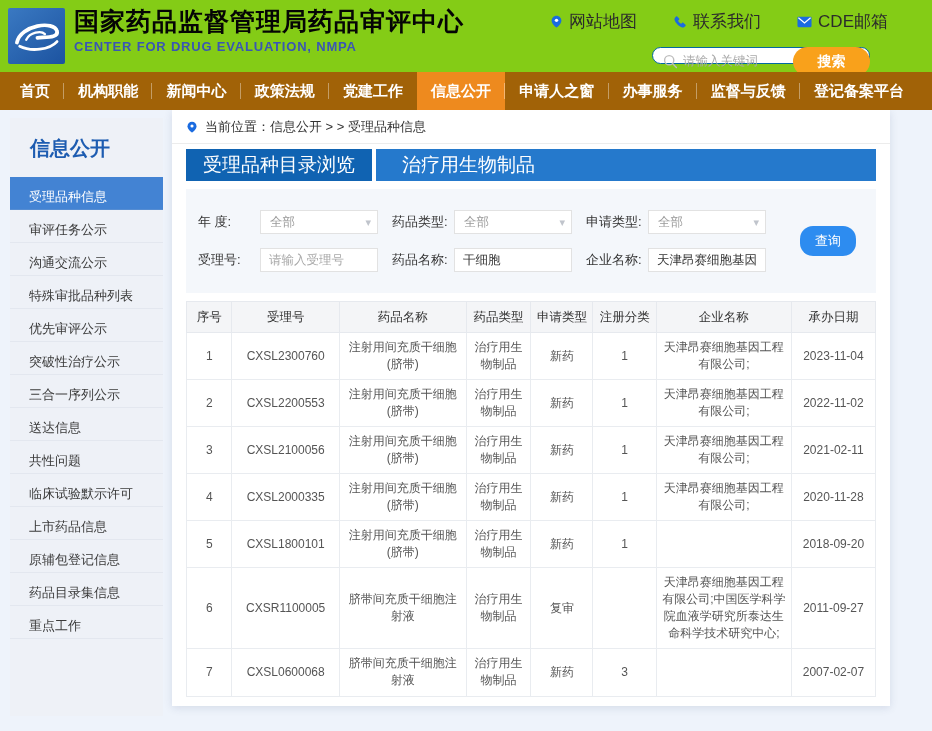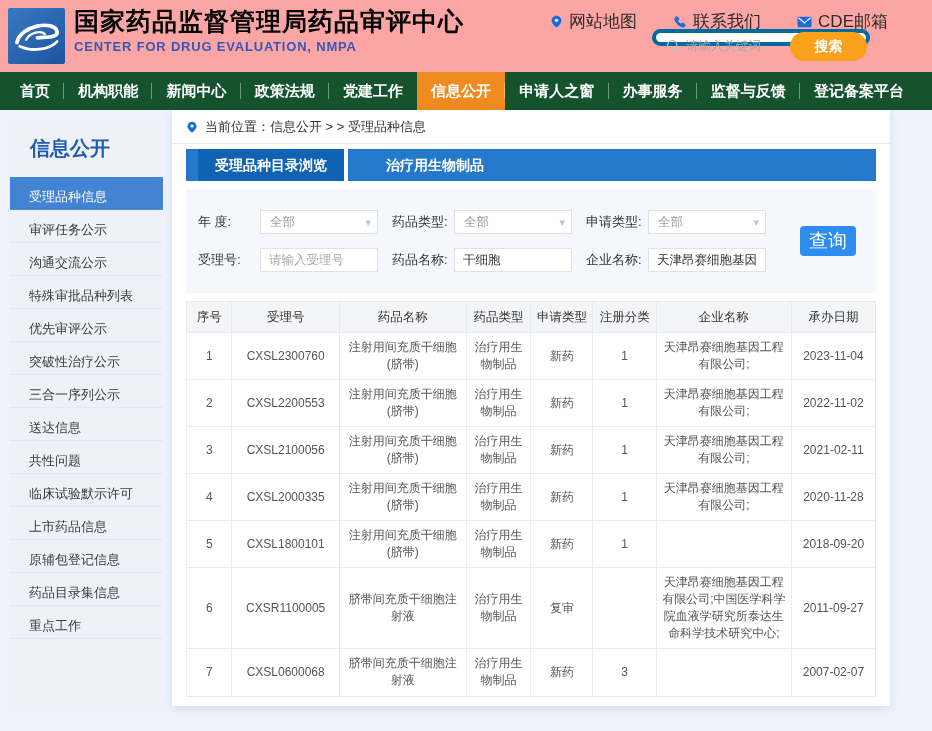--- a/index.html
+++ b/index.html
@@ -2,77 +2,77 @@
 <html><head>
 <meta charset="utf-8">
 <style>
   * { margin:0; padding:0; box-sizing:border-box; }
   html,body { width:932px; height:731px; }
   body {
     font-family:"Liberation Sans","DejaVu Sans",sans-serif;
     background:#eef3fb; position:relative; overflow:hidden;
   }
   
-  .topbar { position:absolute; top:0; left:0; width:932px; height:72px; background:#fca5a5; z-index:2; }
+  .topbar { position:absolute; top:0; left:0; width:932px; height:72px; background:#84cc16; z-index:2; }
   .logo { position:absolute; left:8px; top:8px; width:57px; height:56px;
     background:linear-gradient(140deg,#3a79c2 0%,#1c53a0 100%); border-radius:2px; }
   .titles { position:absolute; left:74px; top:6px; }
   .site-title { font-size:25px; font-weight:bold; color:#050505; letter-spacing:1px; line-height:1.25; }
   .site-subtitle { font-size:13px; font-weight:bold; color:#3a56b4; letter-spacing:.8px; margin-top:2px; }
   .top-links { position:absolute; right:44px; top:10px; display:flex; gap:36px; align-items:center; }
   .top-link { display:flex; align-items:center; gap:6px; font-size:17px; color:#2b2b2b; cursor:pointer; }
-  .search-wrap { position:absolute; left:652px; top:29px; width:218px; height:17px;
-    border:4px solid #0369a1; border-radius:14px; background:#fff; }
+  .search-wrap { position:absolute; left:652px; top:47px; width:218px; height:17px;
+    border:1px solid #0369a1; border-radius:14px; background:#fff; }
   .search-wrap .mag { position:absolute; left:10px; top:6px; }
   .search-wrap input { position:absolute; left:30px; top:1px; width:110px; height:23px; border:none; outline:none;
     font-size:12.5px; color:#333; background:transparent; }
   .search-wrap input::placeholder { color:#a9a9a9; }
   .search-btn { position:absolute; right:-1px; top:-1px; width:77px; height:29px; border:none;
     border-radius:15px; background:#f9a11b; color:#fff; font-size:14px; font-weight:bold; cursor:pointer; }
   
-  .mainnav { position:absolute; top:72px; left:0; width:932px; height:38px; background:#14532d;
+  .mainnav { position:absolute; top:72px; left:0; width:932px; height:38px; background:#a16207;
     display:flex; align-items:flex-start; justify-content:space-between; padding:0 14px 0 6px; z-index:2; }
   .nav-item { color:#fff; font-size:15px; font-weight:bold; line-height:38px; padding:0 14px;
     position:relative; white-space:nowrap; cursor:pointer; }
   .nav-item + .nav-item::before { content:""; position:absolute; left:-1px; top:11px; height:16px; width:1px;
     background:rgba(255,255,255,.38); }
   .nav-item.active { background:#ee8a1e; }
   .nav-item.active::before { display:none; }
   
   .content { position:absolute; top:110px; left:0; width:932px; height:621px; background:#eef3fb; }
   .sidebar { position:absolute; left:10px; top:8px; width:153px; height:598px; background:#eef1f7; }
   .sidebar-title { color:#1d5cb1; font-size:20px; font-weight:bold; padding:17px 0 15px 20px; }
   .side-item { font-size:13px; color:#3a3a3a; padding:11px 4px 3px 19px; cursor:pointer;
     border-bottom:1px solid rgba(175,188,206,.18); }
   .side-item.active { background:#4383d3; color:#fff; }
   
   .card { position:absolute; left:172px; top:0; width:718px; height:596px; background:#fff;
     box-shadow:0 2px 8px rgba(60,80,120,.14); overflow:hidden; }
   .breadcrumb { height:34px; padding:0 14px; font-size:13px; color:#333;
     border-bottom:1px solid #ececec; display:flex; align-items:center; gap:7px; }
   .tabbar { margin:5px 14px 0; height:32px; background:#2579cc; display:flex; }
-  .tab { color:#fff; font-size:14px; font-weight:bold; line-height:32px; padding:0 17px;
-    cursor:pointer; white-space:nowrap;margin-left:12px; }
+  .tab { color:#fff; font-size:19px; font-weight:normal; line-height:32px; padding:0 17px;
+    cursor:pointer; white-space:nowrap; }
   .tab.active { background:#1063b2; border-right:4px solid #fff; }
   .tab:not(.active) { padding:0 26px; }
   
   .filterbox { margin:8px 14px 0; background:#f4f7fb; padding:7px 12px; position:relative; }
   .frow { display:flex; align-items:center; margin:14px 0; }
   .fgroup { display:flex; align-items:center; width:192px; margin-right:2px; }
   .flabel { width:62px; font-size:13px; color:#333; white-space:nowrap; }
   .fselect { position:relative; width:118px; height:24px; border:1px solid #e2e2e2; background:#fff;
     font-size:12.5px; color:#9a9a9a; line-height:22px; padding:0 18px 0 9px; cursor:pointer;
     white-space:nowrap; overflow:hidden; }
   .fselect .caret { position:absolute; right:6px; top:0; color:#c0c4cc; font-size:11px; }
   .finput { width:118px; height:24px; border:1px solid #e2e2e2; background:#fff; font-size:12.5px;
     color:#333; padding:0 8px; outline:none; }
   .finput::placeholder { color:#a9a9a9; }
   .query-btn { position:absolute; right:20px; top:50%; transform:translateY(-50%);
-    width:56px; height:30px; background:#2d8cf0; color:#fff; border:none; border-radius:4px;
-    font-size:19px; cursor:pointer; }
+    width:56px; height:30px; background:#2d8cf0; color:#fff; border:none; border-radius:13px;
+    font-size:13px; cursor:pointer; }
   
   table { margin:8px 14px 0; width:690px; border-collapse:collapse; font-size:12px; color:#555;
     table-layout:fixed; }
   th { background:#f4f5f7; color:#333; font-weight:normal; font-size:12.5px; height:31px;
     border:1px solid #e6e9ee;font-family:Liberation Serif, serif; }
   td { border:1px solid #e9ecf0; padding:6px 5px; line-height:1.42; text-align:center; word-break:break-all; }
   th:nth-child(1),td:nth-child(1){width:6.6%}
   th:nth-child(2),td:nth-child(2){width:15.6%}
   th:nth-child(3),td:nth-child(3){width:18.4%}
   th:nth-child(4),td:nth-child(4){width:9.4%}

